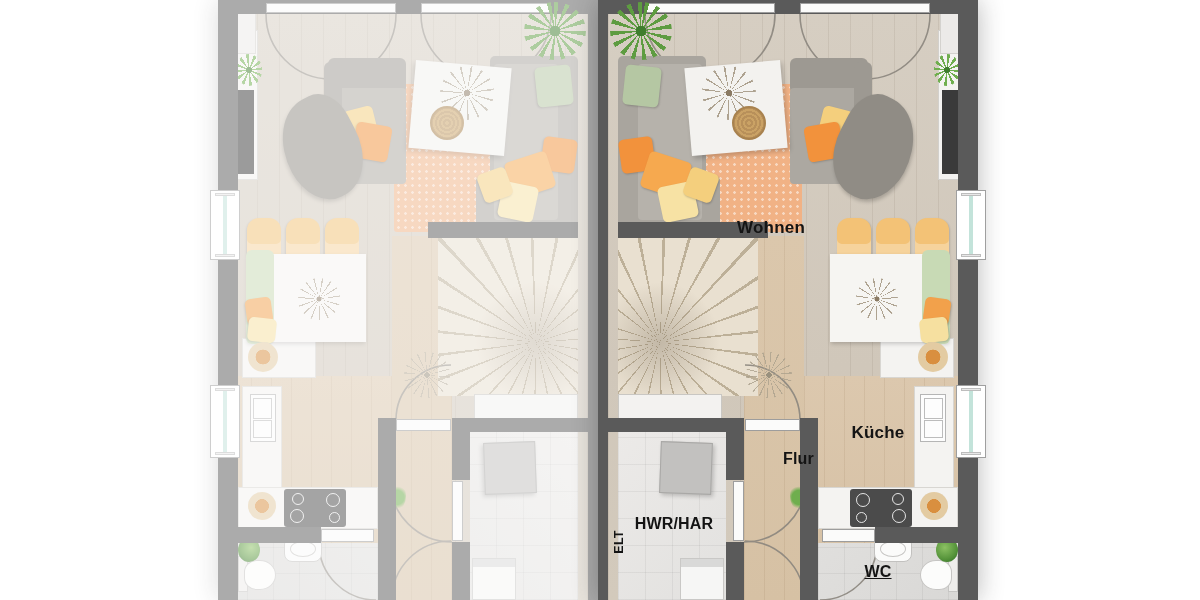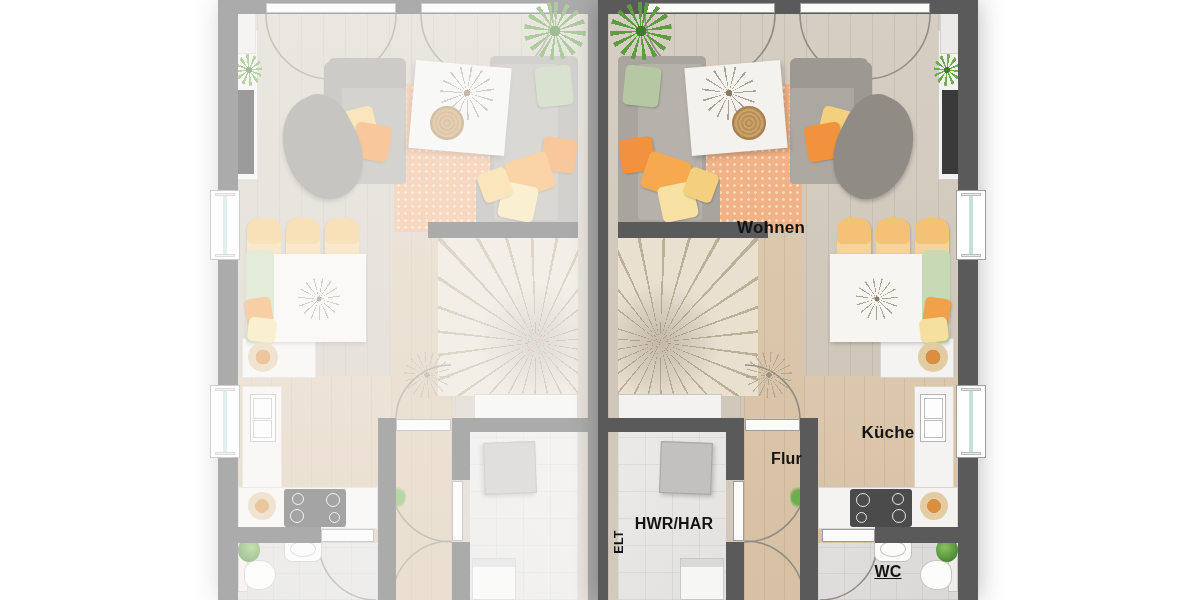--- a/index.html
+++ b/index.html
@@ -377,21 +377,21 @@
         <span class="tick-t"></span>
         <span class="tick-b"></span>
       </div>
       <div class="abs window win-2">
         <span class="glass"></span>
         <span class="tick-t"></span>
         <span class="tick-b"></span>
       </div>
 
       <div class="room-label" style="left:173px;top:228px;">Wohnen</div>
-      <div class="room-label" style="left:280px;top:433px;margin-left:10px;">Küche</div>
-      <div class="room-label label-flur" style="left:173px;top:459px;padding-left:31px;">Flur</div>
+      <div class="room-label" style="left:280px;top:433px;">Küche</div>
+      <div class="room-label label-flur" style="left:185px;top:459px;padding-left:31px;">Flur</div>
       <div class="room-label label-hwr" style="left:76px;top:524px;text-align:center;">HWR/HAR</div>
       <div class="room-label label-elt" style="left:21px;top:542px;">ELT</div>
-      <div class="room-label label-wc" style="left:290px;top:572px;text-decoration:underline;">WC</div>
+      <div class="room-label label-wc" style="left:280px;top:572px;text-decoration:underline;">WC</div>
     </div>
 
   </div>
 </div>
 
 </body></html>

